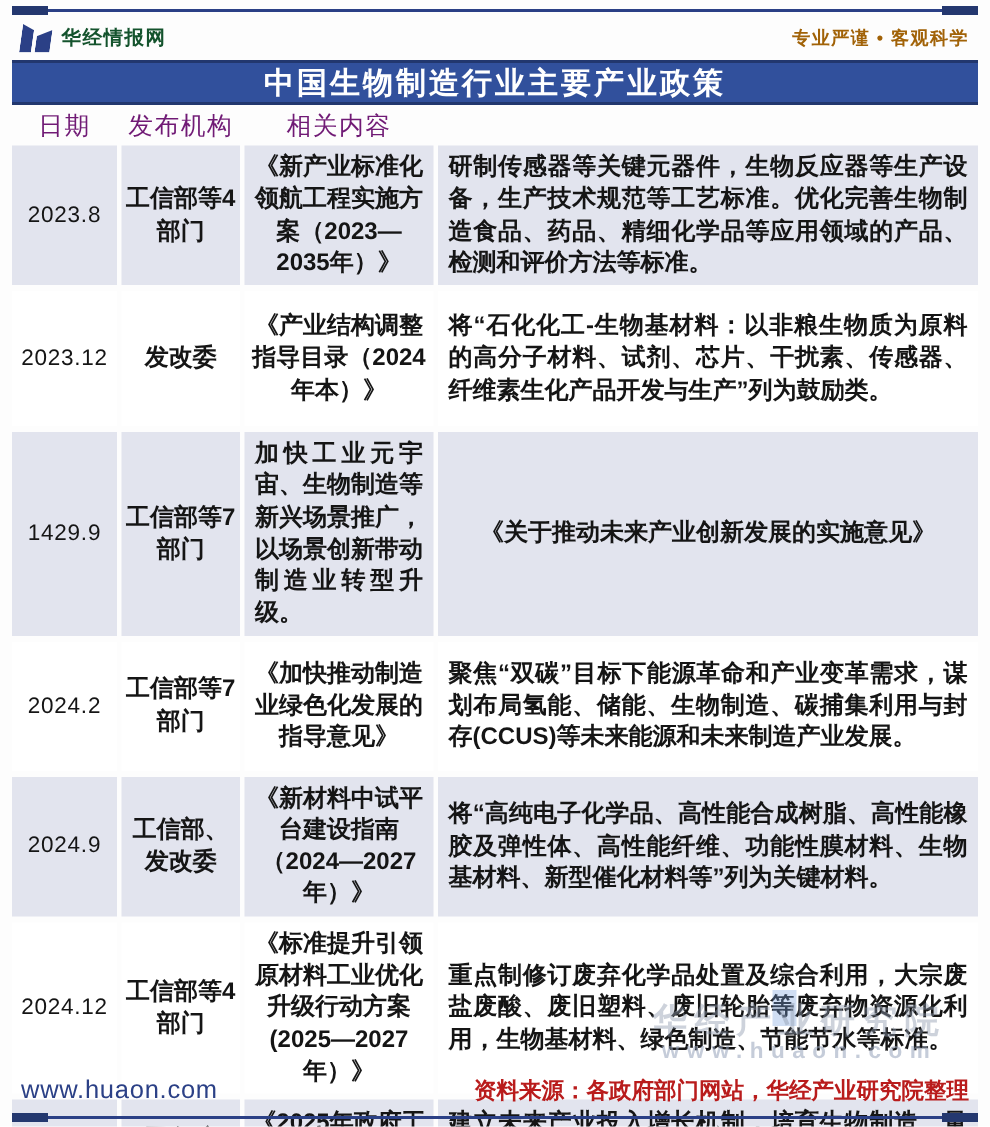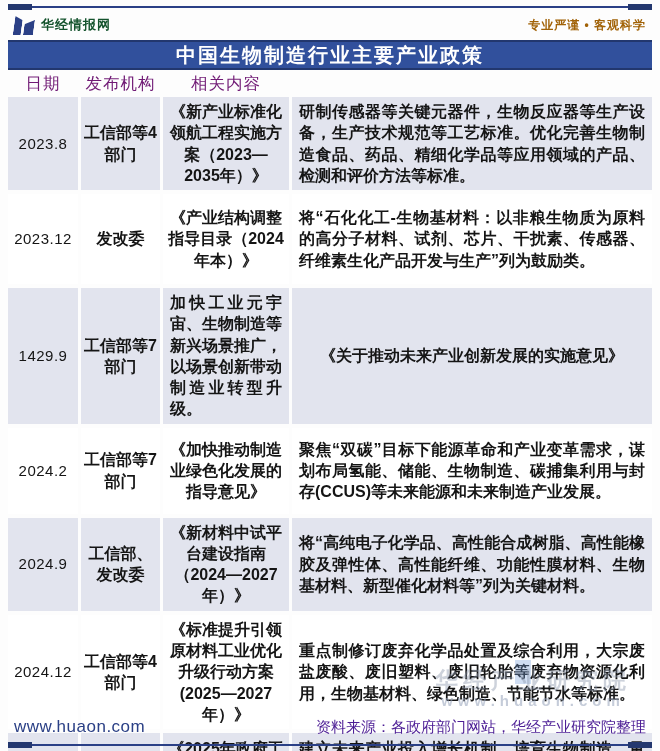--- a/index.html
+++ b/index.html
@@ -94,21 +94,21 @@
   .row.r4 { min-height: 91px; }
   .row.r5 { min-height: 112px; }
   .row.r6 { min-height: 53px; }
 
   
   .footer {
     position: absolute; left: 14px; right: 14px; bottom: 12px; height: 24px;
     display: flex; justify-content: space-between; align-items: center;
   }
   .site-url { font-size: 17px; color: #2b4086; font-weight: 400; letter-spacing: 0.5px; }
-  .source-note { font-size: 15px; color: #4c1d95; font-weight: 400; margin-left: 44px; }
+  .source-note { font-size: 15px; color: #b91c1c; font-weight: 700; margin-left: 44px; }
 
   
   .watermark {
     position: absolute; right: 2px; top: 668px; width: 250px;
     text-align: center; pointer-events: none; line-height: 1.1;
   }
   .watermark .wm-line1 {
     font-size: 23px; letter-spacing: 5px; color: rgba(145,155,175,0.45); font-weight: 700;
     white-space: nowrap;
   }

